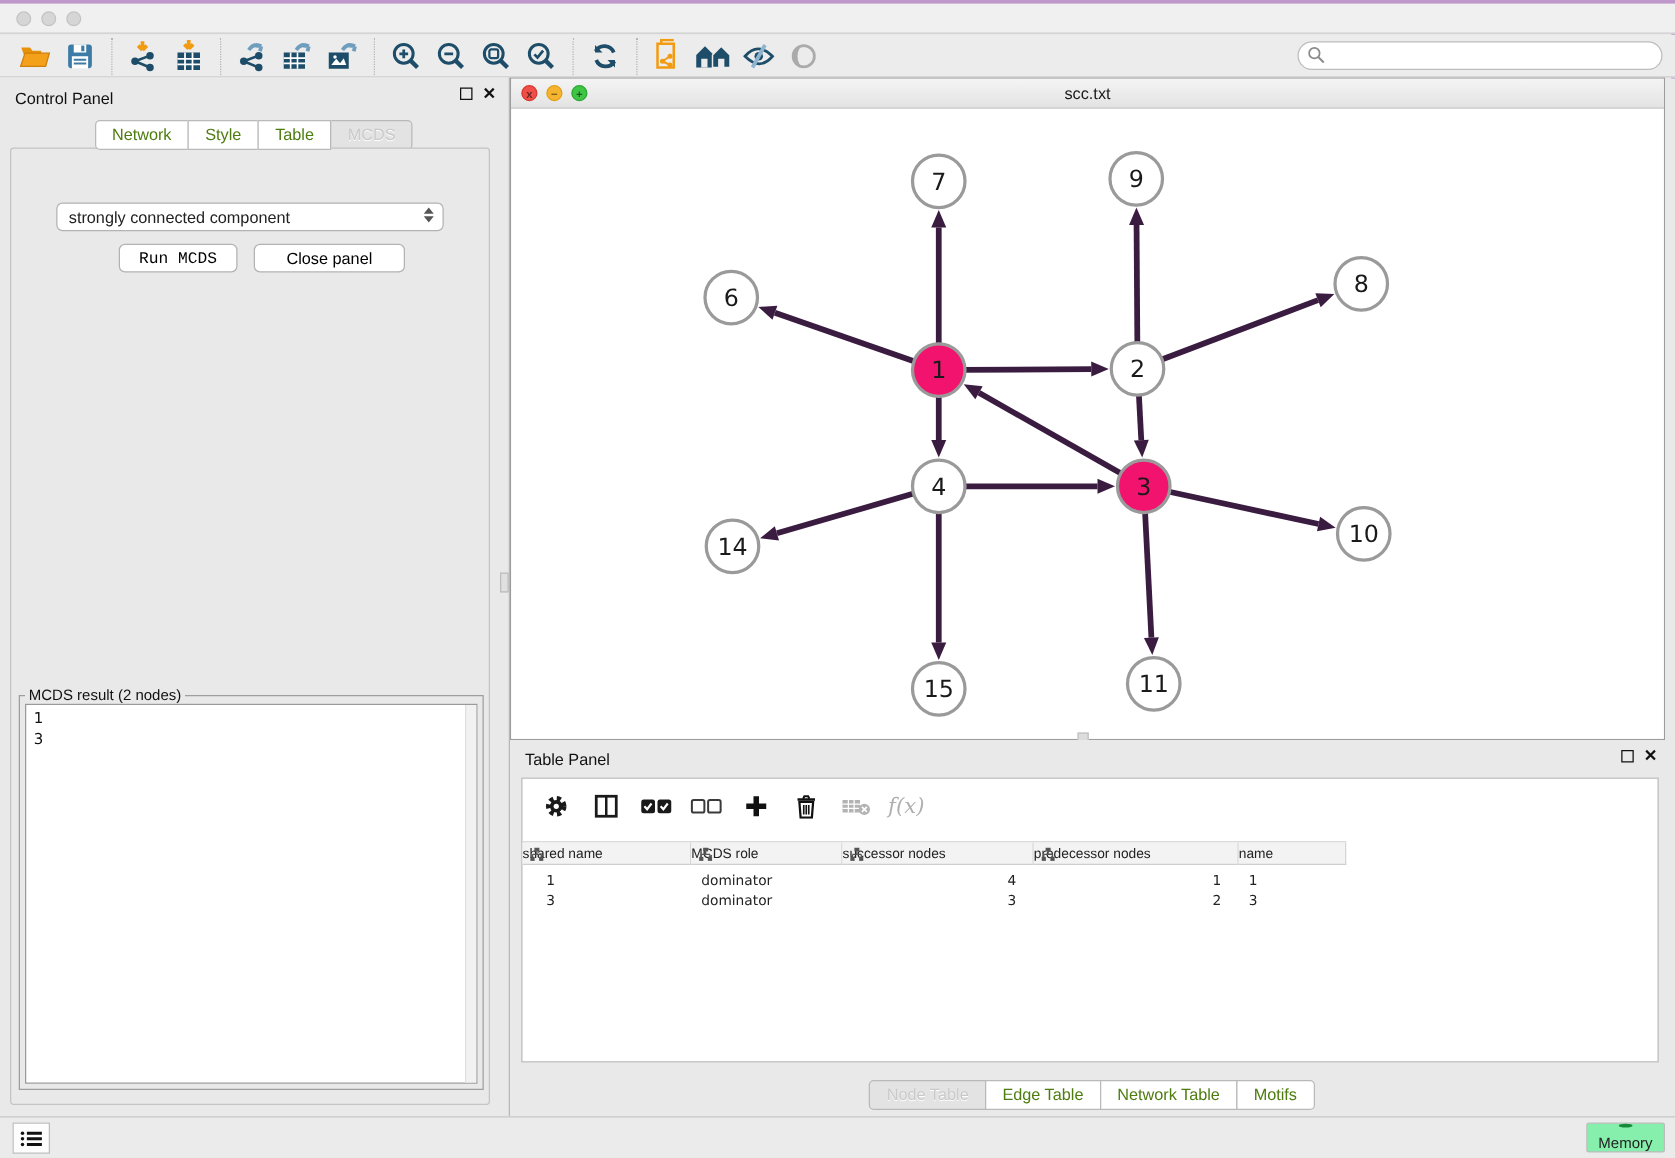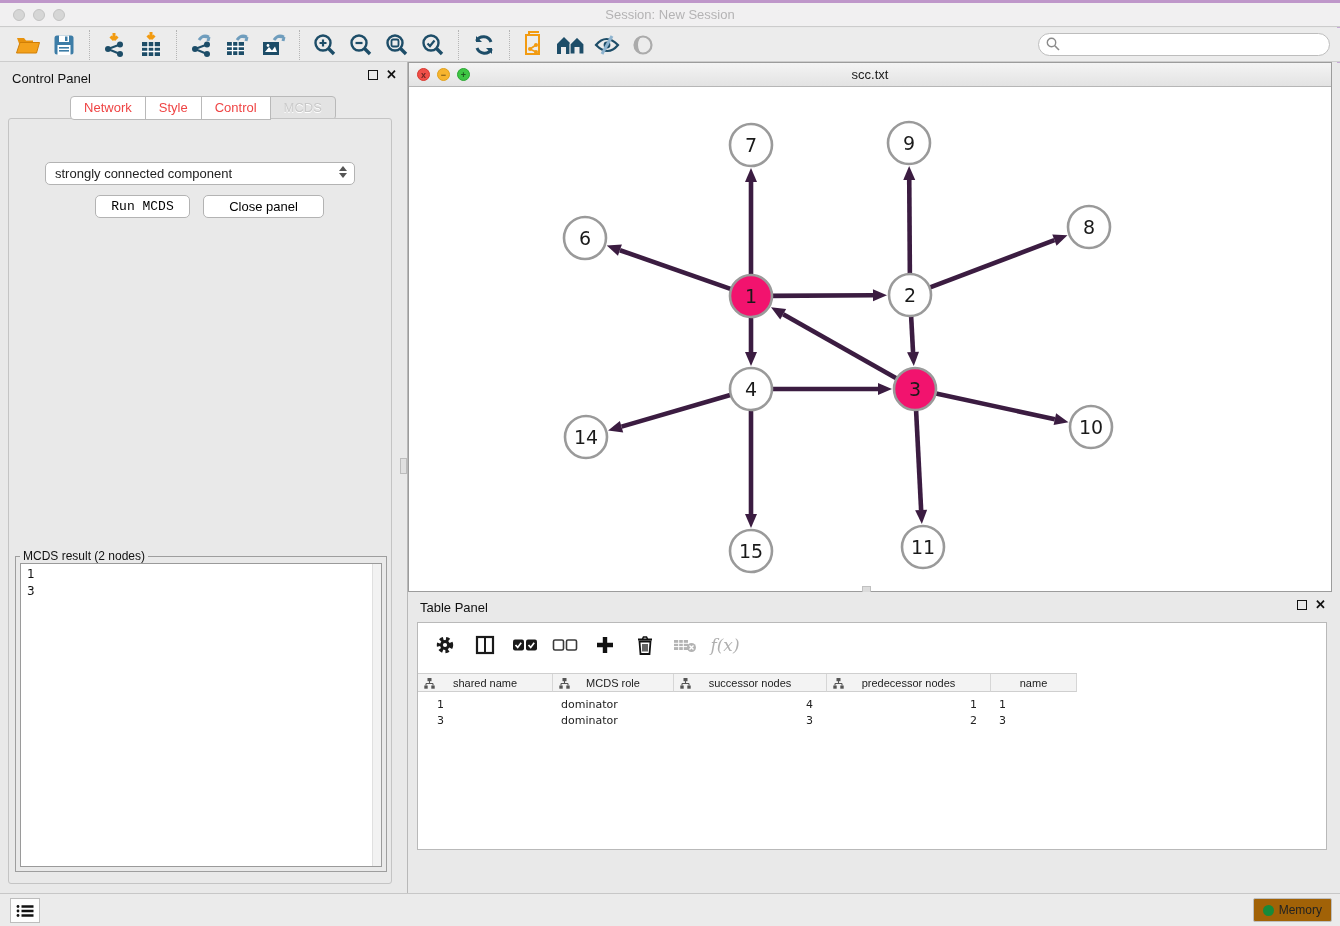--- a/index.html
+++ b/index.html
@@ -27,21 +27,21 @@
   .search-glyph { position:absolute; left:8px; top:4px; }
 
   
   .control-panel { position:absolute; left:0; top:62px; width:407px; height:831px; background:#e9e9e9; }
   .panel-title { position:absolute; left:12px; top:9px; font-size:13px; color:#111; }
   .panel-btns { position:absolute; right:10px; top:8px; display:flex; gap:8px; align-items:center; }
   .float-glyph { width:10px; height:10px; border:1.5px solid #111; display:inline-block; }
   .close-glyph { font-size:13px; font-weight:bold; color:#111; line-height:10px; }
   .cp-tabs { position:absolute; left:0; top:34px; width:100%; display:flex; justify-content:center; }
   .tab { border:1px solid #b9b9b9; background:#fff; padding:3px 13px 4px; font-size:13px; margin-left:-1px;
-         position:relative; z-index:1; color:#ef4444; }
+         position:relative; z-index:1; color:#4d7c0f; }
   .tab:first-child { border-radius:4px 0 0 4px; }
   .tab:last-child { border-radius:0 4px 4px 0; }
   .tab.selected { background:#e3e3e3; color:#c9c9c9; text-shadow:0 1px 0 #ffffff; z-index:0; }
   .cp-body { position:absolute; left:8px; top:56px; width:384px; height:766px; border:1px solid #c4c4c4;
              border-radius:3px; background:#e9e9e9; }
   .opt-label { position:absolute; left:0; width:100%; top:20px; text-align:center; font-size:13px; }
   .combo { position:absolute; left:36px; top:43px; width:310px; height:23px; background:#fff;
            border:1px solid #b3b3b3; border-radius:5px; font-size:13px; display:flex; align-items:center;
            padding-left:9px; }
   .combo-stepper { position:absolute; right:7px; top:3px; display:flex; flex-direction:column; gap:2px; }
@@ -82,52 +82,51 @@
 
   
   .table-panel { position:absolute; left:408px; top:592px; width:932px; height:301px; background:#e9e9e9; }
   .tp-frame { position:absolute; left:9px; top:30px; width:910px; height:228px; background:#fff; border:1px solid #b9b9b9; }
   .tp-toolbar { position:absolute; left:0; top:0; width:100%; height:44px; display:flex; align-items:center;
                 padding-left:14px; gap:14px; }
   .tp-btn { display:flex; align-items:center; justify-content:center; width:26px; height:26px; }
   .fx-label { font-size:17px; font-style:italic; color:#b0b0b0; font-family:"DejaVu Serif",serif; }
   .grid-head { position:absolute; left:0; top:50px; height:19px; display:flex; border-top:1px solid #cfcfcf; }
   .gh-cell { background:#f3f3f3; border-right:1px solid #d6d6d6; border-bottom:1px solid #cfcfcf; position:relative;
-             font-size:11px; display:flex; align-items:center; justify-content:center; color:#222; }
+             font-size:11px; display:flex; align-items:center; justify-content:flex-start; color:#222; }
   .gh-icon { position:absolute; left:6px; top:4px; }
   .grid-row { position:absolute; left:0; height:16px; display:flex; font-size:11px; font-family:"DejaVu Sans",sans-serif; }
   .gr-cell { display:flex; align-items:center; }
   .al { padding-left:19px; justify-content:flex-start; }
   .al2 { padding-left:8px; justify-content:flex-start; }
   .ar { padding-right:14px; justify-content:flex-end; }
   .tp-tabs { position:absolute; left:0; right:0; top:272px; display:flex; justify-content:center; }
   .tp-title { position:absolute; left:12px; top:8px; font-size:13px; color:#111; }
   .tp-btns { position:absolute; right:14px; top:8px; display:flex; gap:8px; align-items:center; }
 
   
   .statusbar { position:absolute; left:0; top:893px; width:1340px; height:33px; background:#ebebeb;
                border-top:1px solid #c7c7c7; }
   .list-btn { position:absolute; left:10px; top:4px; width:30px; height:25px; background:#fdfdfd;
               border:1px solid #bdbdbd; display:flex; align-items:center; justify-content:center; }
-  .memory-btn { position:absolute; right:8px; top:4px; height:24px; background:#a16207; border:1px solid #bdbdbd;
-                display:flex; align-items:center; gap:5px; padding:0 9px; font-size:12px; border-radius:2px; }
+  .memory-btn { position:absolute; right:8px; top:4px; height:24px; background:#86efac; border:1px solid #bdbdbd;
+                display:flex; align-items:center; gap:5px; padding:0 9px; font-size:12px; border-radius:2px;flex-direction:column; }
   .mem-dot { width:11px; height:11px; border-radius:50%; background:#178a3a; }
 </style>
 </head>
 <body>
 
 <div class="desktop-strip-top"></div>
 <div class="desktop-strip-right"></div>
 <div class="titlebar">
   <div class="traffic-gray">
     <span></span>
     <span></span>
     <span></span>
   </div>
-  <div class="win-title">Session: New Session</div>
 </div>
 
 <div class="toolbar">
   <div class="tbtn">
     <svg width="26" height="24" viewBox="0 0 26 24">
         <path d="M2 5 h7 l2 2.5 h7 v3 h-14 z" fill="#e8920c"></path>
         <path d="M1.5 20 L5 9.5 h19.5 L21.5 20 Z" fill="#f3a11b" stroke="#d07f07" stroke-width="1"></path>
       </svg>
   </div>
   <div class="tbtn">
@@ -265,21 +264,21 @@
 
 <div class="control-panel">
   <div class="panel-title">Control Panel</div>
   <div class="panel-btns">
     <span class="float-glyph"></span>
     <span class="close-glyph">✕</span>
   </div>
   <div class="cp-tabs">
     <div class="tab">Network</div>
     <div class="tab">Style</div>
-    <div class="tab">Control</div>
+    <div class="tab">Table</div>
     <div class="tab selected">MCDS</div>
   </div>
   <div class="cp-body">
     <div class="combo">
       <span>strongly connected component</span>
       <span class="combo-stepper">
           <i class="up"></i>
           <i class="down"></i>
         </span>
     </div>
@@ -465,20 +464,26 @@
       <div class="gr-cell al2" style="width:86px">1</div>
     </div>
     <div class="grid-row" style="top:89px">
       <div class="gr-cell al" style="width:135px">3</div>
       <div class="gr-cell al2" style="width:121px">dominator</div>
       <div class="gr-cell ar" style="width:153px">3</div>
       <div class="gr-cell ar" style="width:164px">2</div>
       <div class="gr-cell al2" style="width:86px">3</div>
     </div>
   </div>
+  <div class="tp-tabs">
+    <div class="tab selected">Node Table</div>
+    <div class="tab">Edge Table</div>
+    <div class="tab">Network Table</div>
+    <div class="tab">Motifs</div>
+  </div>
 </div>
 
 <div class="statusbar">
   <div class="list-btn">
     <svg width="18" height="14" viewBox="0 0 18 14">
         <circle cx="2" cy="2.5" r="1.4" fill="#111"></circle>
         <circle cx="2" cy="7" r="1.4" fill="#111"></circle>
         <circle cx="2" cy="11.5" r="1.4" fill="#111"></circle>
         <path d="M5.5 2.5 h12 M5.5 7 h12 M5.5 11.5 h12" stroke="#111" stroke-width="2.4"></path>
       </svg>

